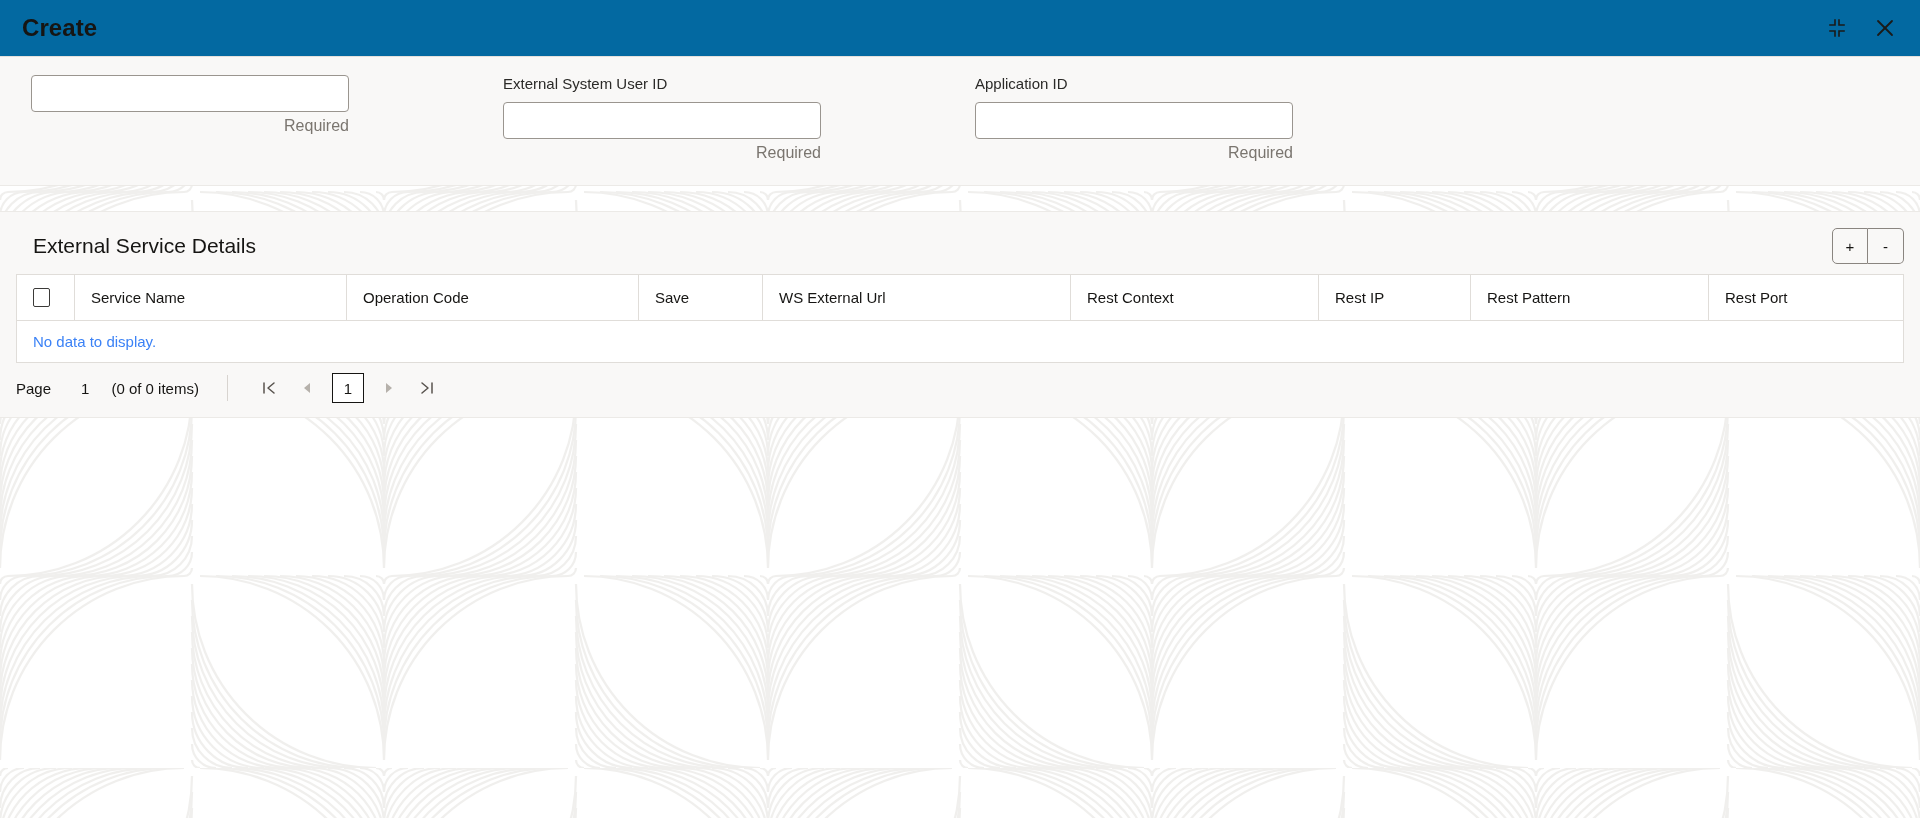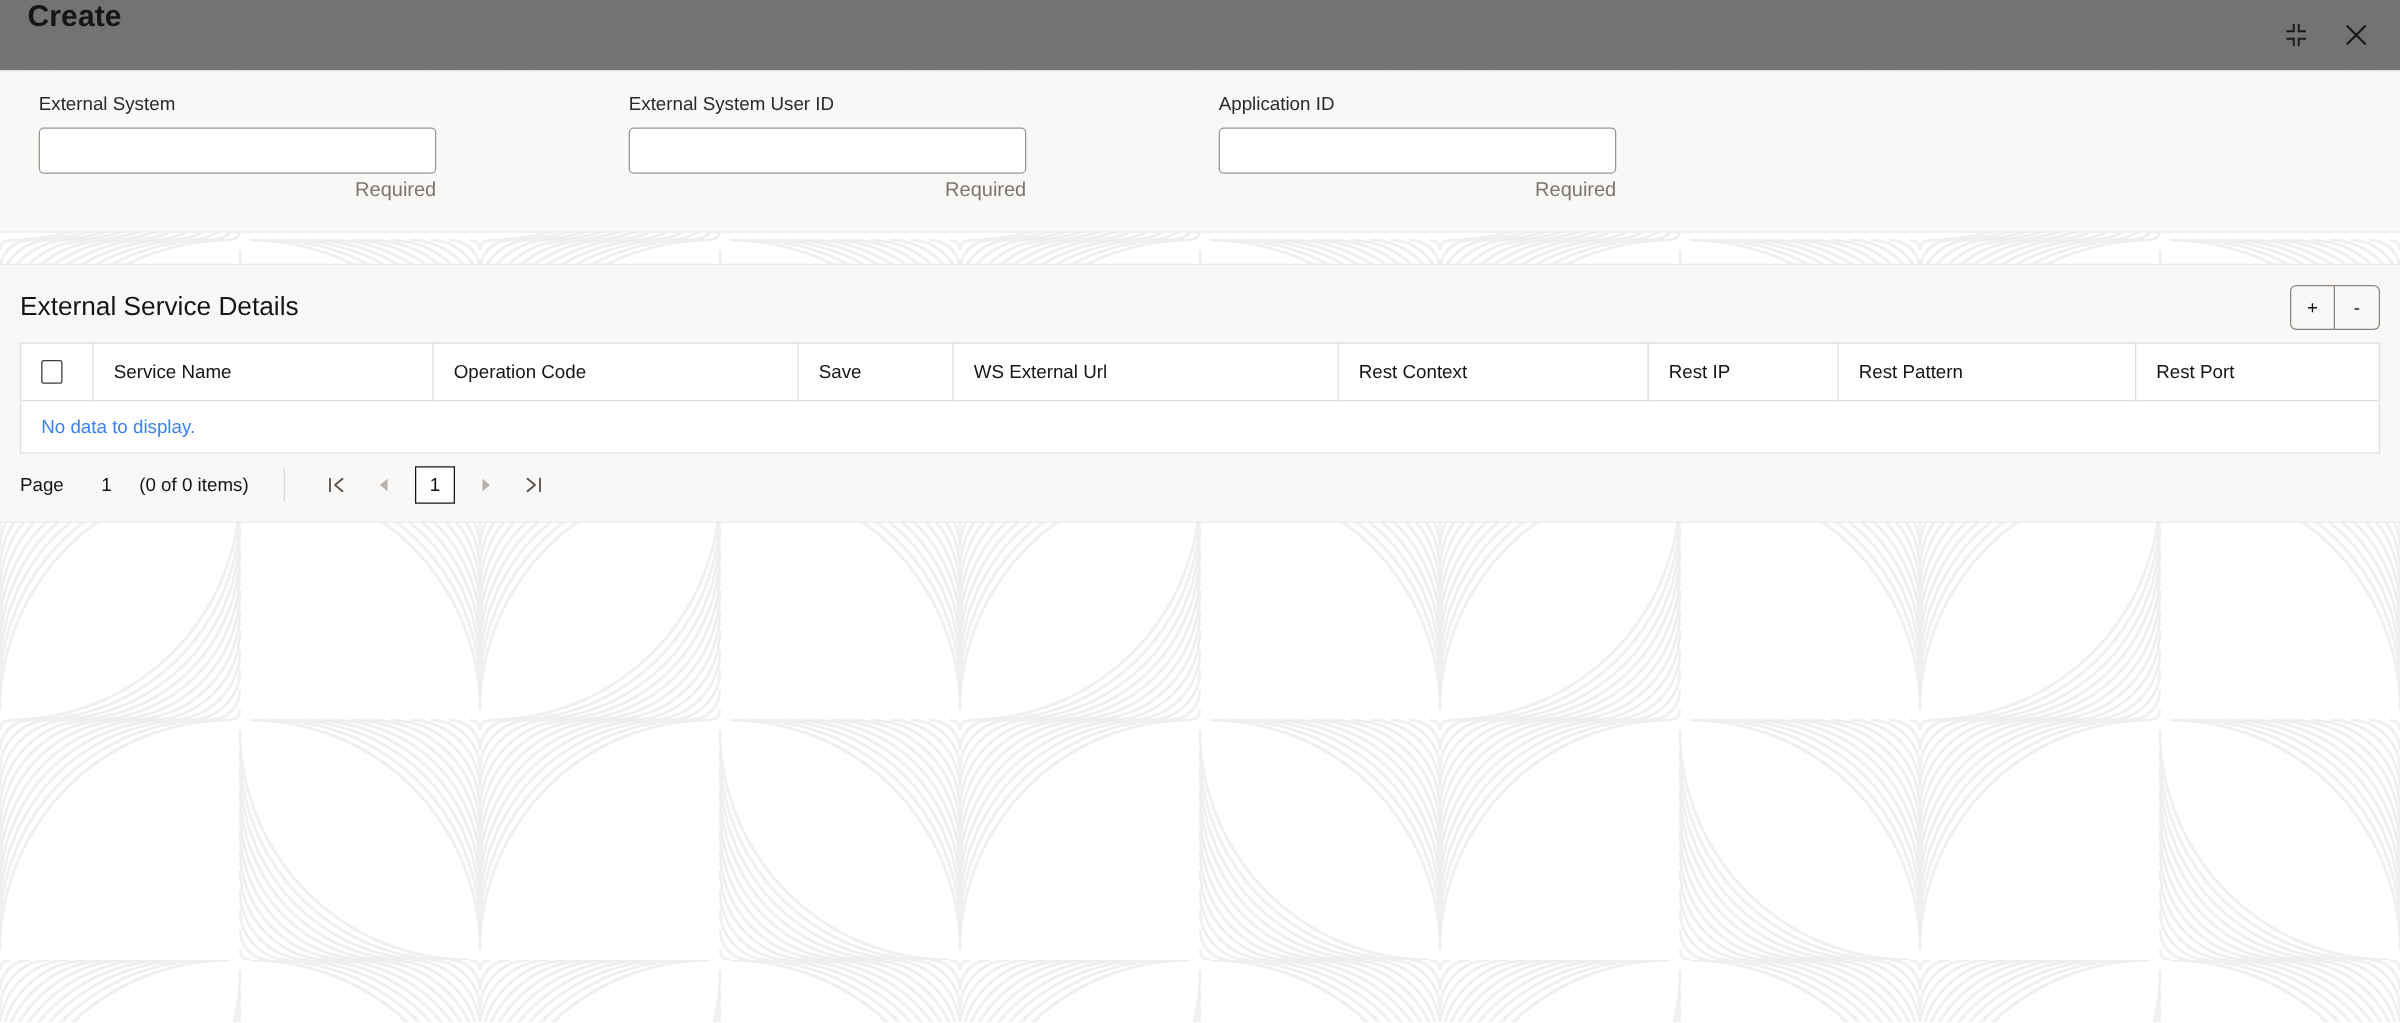--- a/index.html
+++ b/index.html
@@ -23,23 +23,23 @@
     position: absolute; inset: 0;
     z-index: 0;
     opacity: 1;
     pointer-events: none;
   }
 
   
   .titlebar {
     position: relative; z-index: 2;
     height: 57px;
-    background: #737373;
+    background: #0369a1;
     border-bottom: 1px solid #e4e1dd;
-    display: flex; 
+    display: flex; align-items: center;
     padding: 0 22px 0 22px;
   }
   .titlebar h1 {
     margin: 0;
     font-size: 24px;
     font-weight: bold;
     letter-spacing: .1px;
     color: #161513;
   }
   .titlebar .spacer { flex: 1 1 auto; }
@@ -106,21 +106,21 @@
     background: #f9f8f7;
     border-top: 1px solid #eceae7;
     padding: 0 0 12px 0;
   }
   .tp-head {
     display: flex; align-items: center;
     padding: 18px 16px 12px 16px;
     height: 62px;
   }
   .tp-head h2 {
-    margin: 0;
+    margin: 17px;
     font-size: 21px;
     font-weight: normal;
     color: #161513;
     line-height: 26px;
   }
   .tp-head .spacer { flex: 1 1 auto; }
   .btn-group { display: flex; }
   .sq-btn {
     width: 36px; height: 36px;
     background: #f9f8f7;
@@ -292,21 +292,20 @@
           <path d="M18 4 L4 18"></path>
         </svg>
       </button>
     </div>
   </div>
 
   <div class="panel form-panel">
     <div class="field-row">
 
       <div class="field">
-        <label class="lbl">External System</label>
         <input class="txt" type="text" value="" placeholder="" style="">
         <span class="hint">Required</span>
       </div>
 
       <div class="field">
         <label class="lbl">External System User ID</label>
         <input class="txt" type="text" value="" placeholder="" style="">
         <span class="hint">Required</span>
       </div>
 

